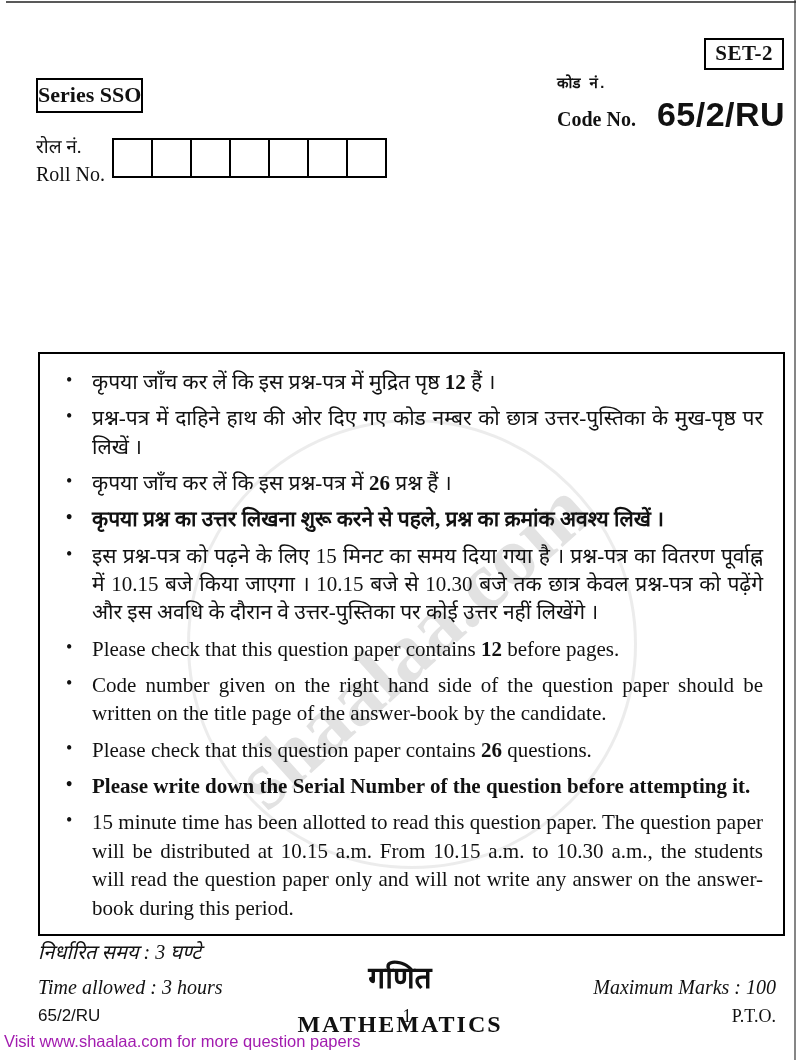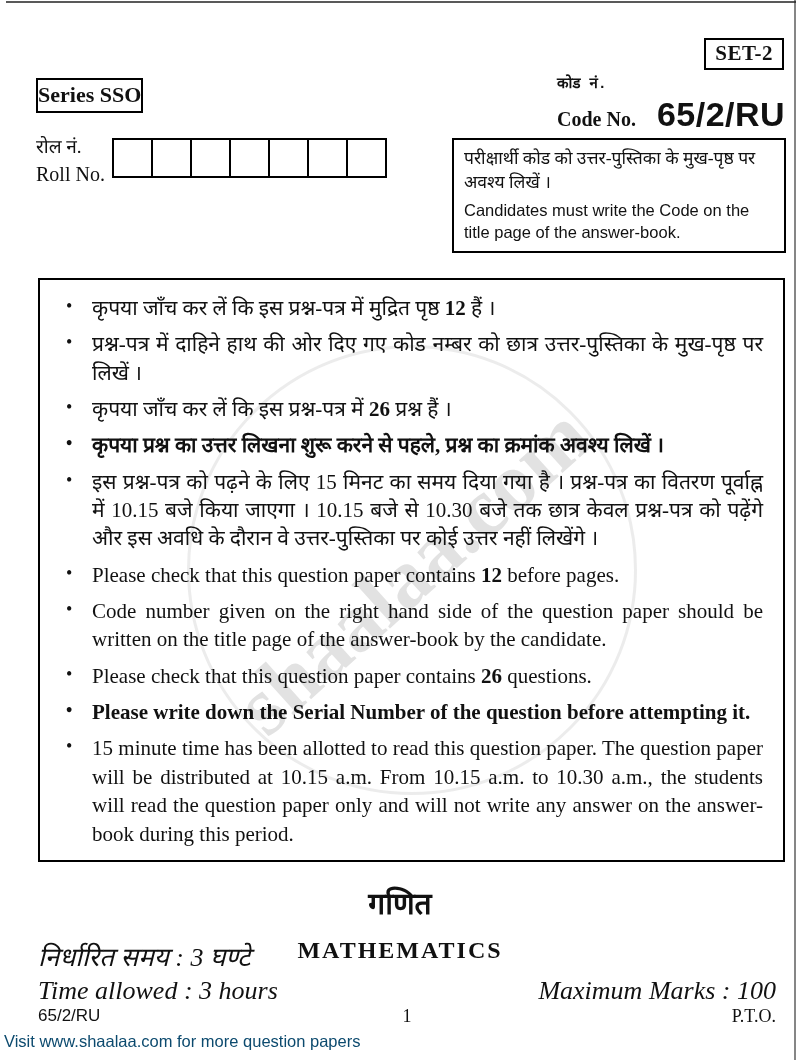--- a/index.html
+++ b/index.html
@@ -14,21 +14,21 @@
     background: #ffffff;
     color: #111;
     overflow: hidden;
   }
 
   
   .scan-line-top { position: absolute; top: 1px; left: 6px; right: 4px; height: 2px; background: #222; opacity: .75; }
   .scan-line-right { position: absolute; top: 0; right: 4px; width: 2px; height: 100%; background: #222; opacity: .55; }
 
   
-  .header-zone { position: relative; height: 278px; }
+  .header-zone { position: relative; height: 352px; }
 
   .set-box {
     position: absolute; top: 38px; right: 16px;
     border: 2.5px solid #000; padding: 1px 9px 2px;
     font-weight: bold; font-size: 21px; letter-spacing: .5px;
   }
   .series-box {
     position: absolute; top: 78px; left: 36px;
     border: 2.5px solid #000; padding: 2px 0 3px;
     font-weight: bold; font-size: 22px;
@@ -89,35 +89,35 @@
     transform: translate(-50%, -50%);
     border: 3px solid rgba(110, 110, 110, 0.13);
     border-radius: 50%; pointer-events: none;
   }
 
   
   .title-hi { text-align: center; font-size: 30px; font-weight: 700; margin-top: 20px; }
   .title-en { text-align: center; font-size: 24px; font-weight: bold; letter-spacing: 2px; margin-top: 14px; }
 
   
-  .meta-row { position: absolute; left: 38px; right: 24px; display: flex; justify-content: space-between; font-style: italic; font-size: 26px; }
+  .meta-row { position: absolute; left: 38px; right: 24px; display: flex; justify-content: space-between; font-style: italic; font-size: 20px; }
   .meta-hi { top: 938px; }
   .meta-en { top: 976px; }
 
   
   .footer-row { position: absolute; top: 1006px; left: 38px; right: 24px; display: flex; font-size: 18px; }
   .footer-row > span { flex: 1; }
   .footer-code { text-align: left; font-family: "Liberation Sans", "DejaVu Sans", sans-serif; font-size: 17px; }
   .footer-page { text-align: center; }
   .footer-pto { text-align: right; }
 
   .site-note {
     position: absolute; top: 1032px; left: 4px;
     font-family: "Liberation Sans", "DejaVu Sans", sans-serif;
-    font-size: 16.5px; color: #0c4a6e;
+    font-size: 16.5px; color: #a21caf;
   }
 </style>
 </head>
 <body>
 
 <div class="sheet">
 
   <div class="scan-line-top"></div>
   <div class="scan-line-right"></div>
 
@@ -148,24 +148,20 @@
           <div class="roll-cell"></div>
           <div class="roll-cell"></div>
           <div class="roll-cell"></div>
           <div class="roll-cell"></div>
           <div class="roll-cell"></div>
           <div class="roll-cell"></div>
           <div class="roll-cell"></div>
         </div>
     </div>
 
-    <div class="candidate-box">
-      <div class="note-hi">परीक्षार्थी कोड को उत्तर-पुस्तिका के मुख-पृष्ठ पर अवश्य लिखें ।</div>
-      <div class="note-en">Candidates must write the Code on the title page of the answer-book.</div>
-    </div>
 
   </div>
 
   <div class="instructions-box">
     <div class="watermark-circle"></div>
     <div class="watermark-text">shaalaa.com</div>
     <ul class="instructions-list">
         <li class="instr-item"><span>कृपया जाँच कर लें कि इस प्रश्न-पत्र में मुद्रित पृष्ठ </span><span style="font-weight: bold;">12</span><span> हैं ।</span></li>
         <li class="instr-item"><span>प्रश्न-पत्र में दाहिने हाथ की ओर दिए गए कोड नम्बर को छात्र उत्तर-पुस्तिका के मुख-पृष्ठ पर लिखें ।</span></li>
         <li class="instr-item"><span>कृपया जाँच कर लें कि इस प्रश्न-पत्र में </span><span style="font-weight: bold;">26</span><span> प्रश्न हैं ।</span></li>

